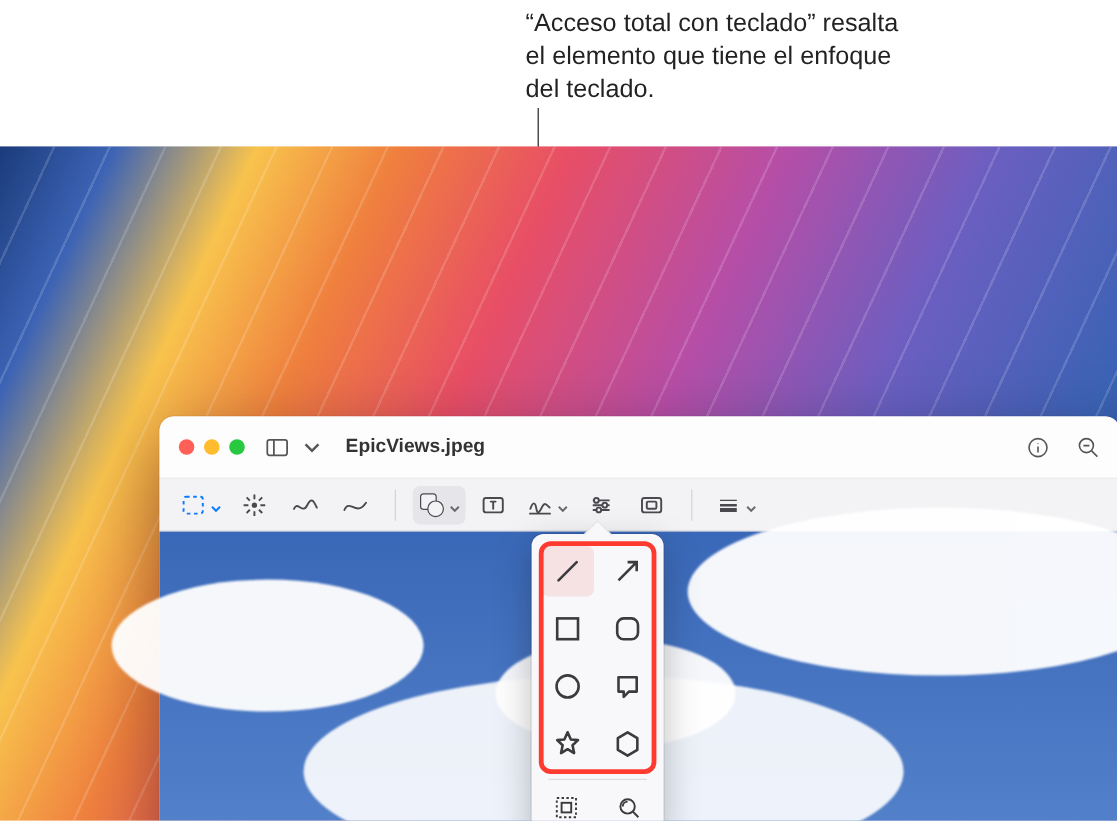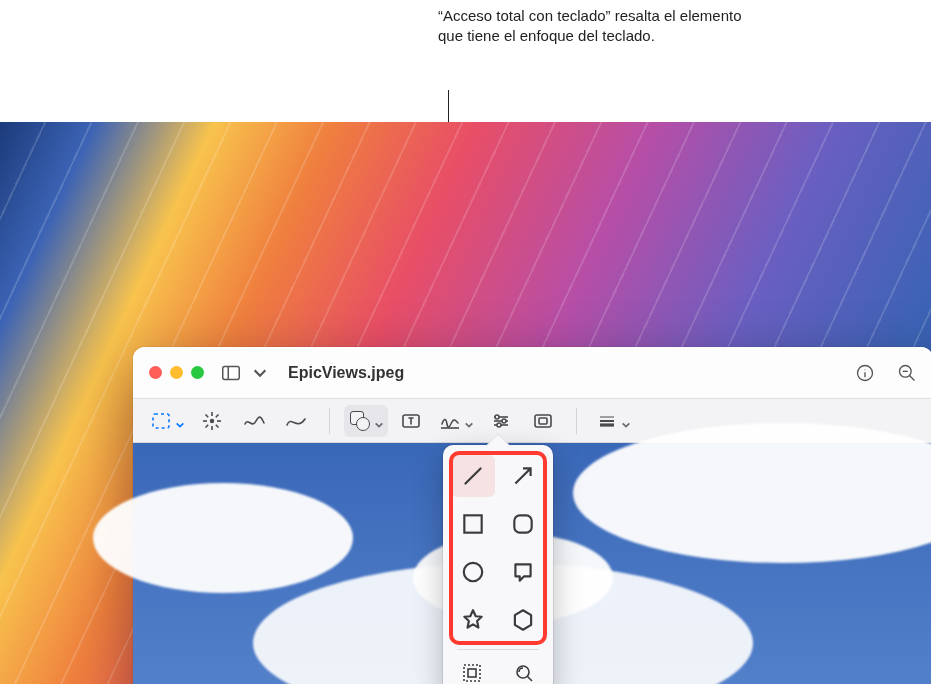--- a/index.html
+++ b/index.html
@@ -10,21 +10,21 @@
     background: #fff;
     overflow: hidden;
     position: relative;
   }
   
   .annotation {
     position: absolute;
     top: 6px;
     left: 438px;
     width: 330px;
-    font-size: 15px;
+    font-size: 21px;
     line-height: 1.3;
     color: #222;
   }
   
   .leader {
     position: absolute;
     left: 448px;
     top: 90px;
     width: 1px;
     height: 255px;

